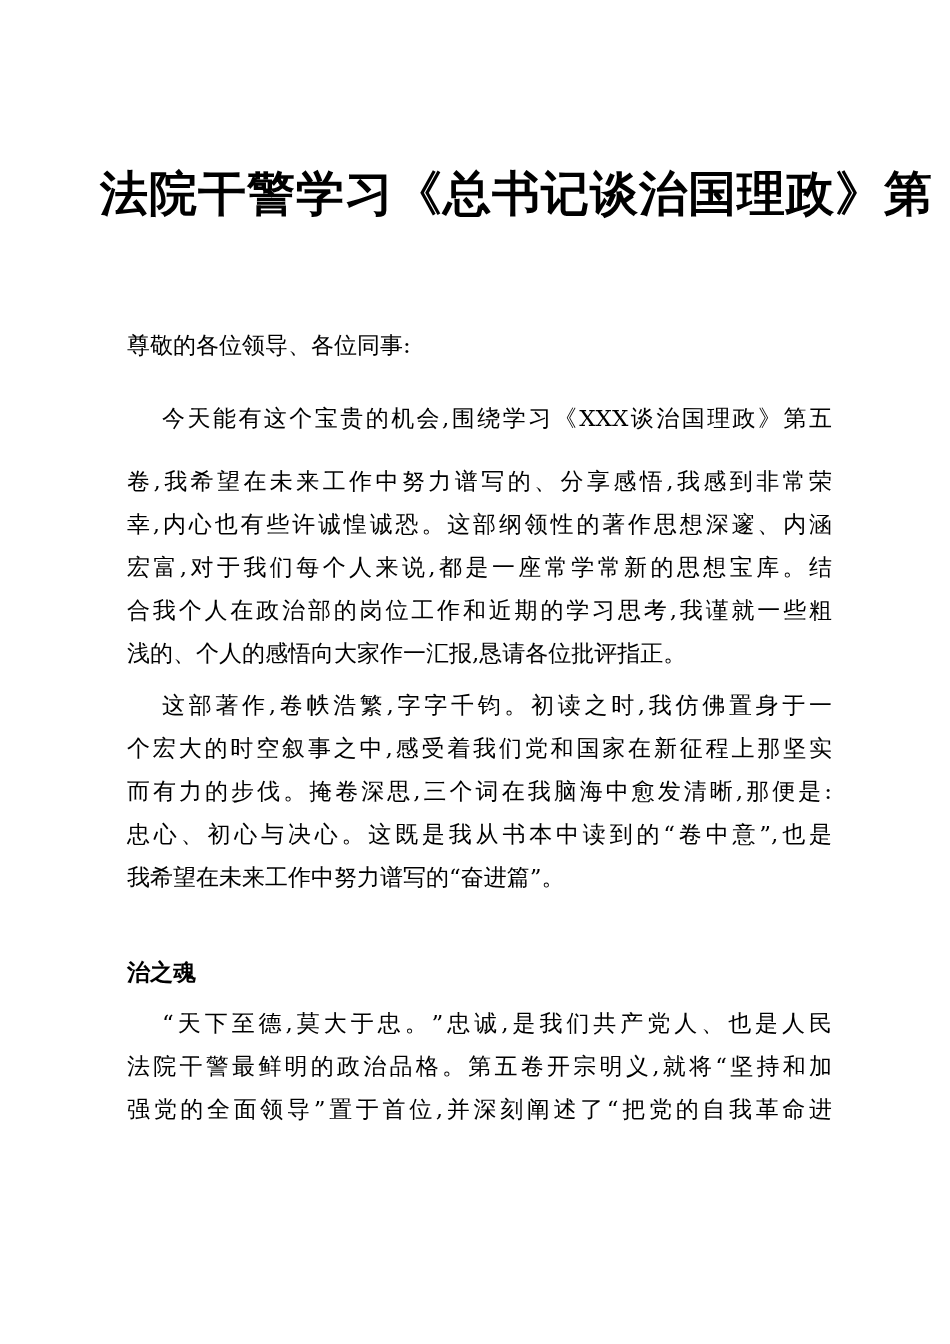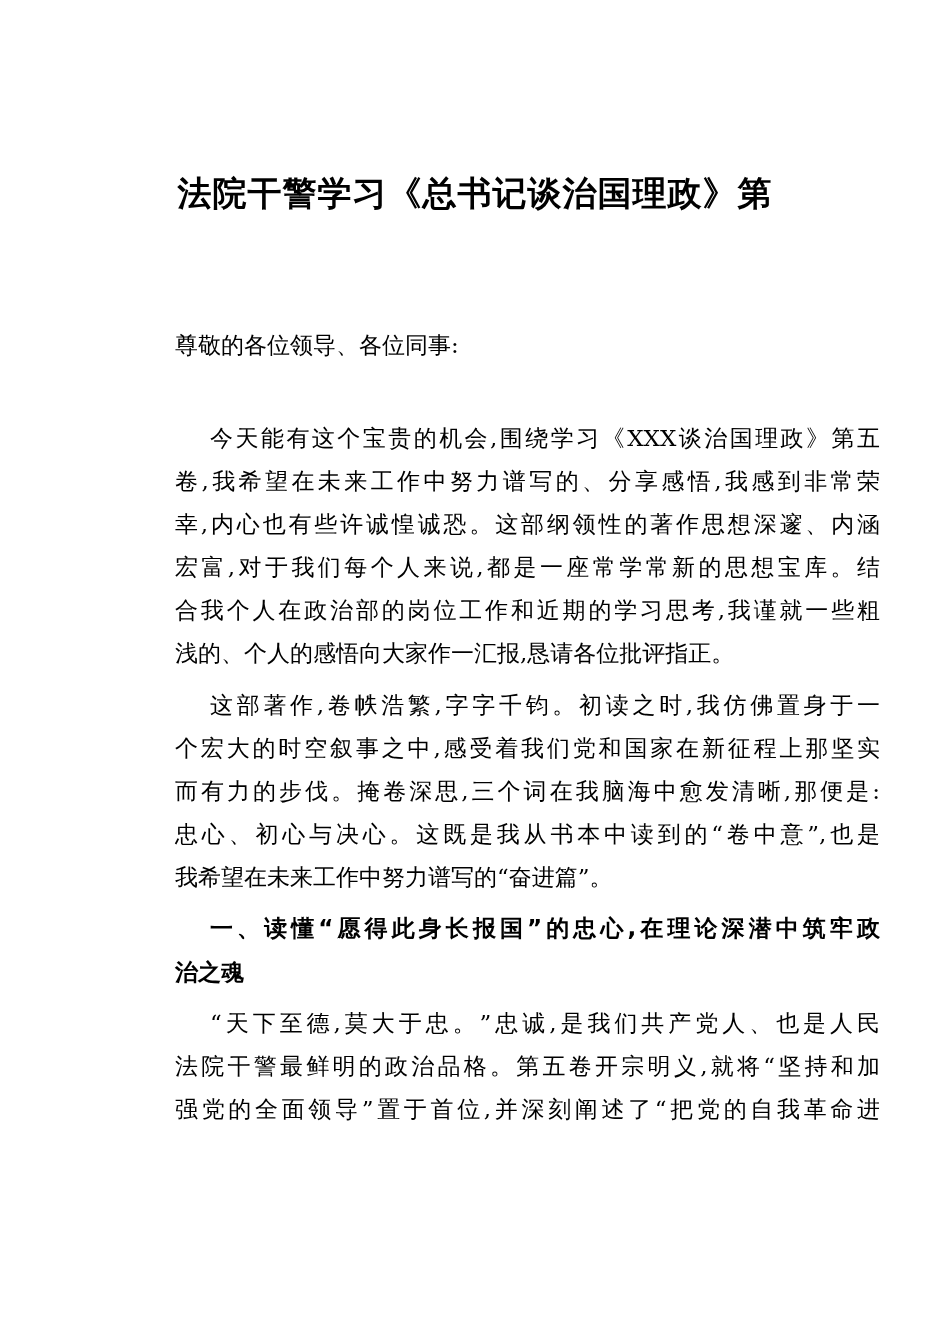--- a/index.html
+++ b/index.html
@@ -2,58 +2,57 @@
 <html><head>
 <meta charset="utf-8">
 <style>
   html, body { margin: 0; padding: 0; background: #ffffff; }
   body { width: 950px; height: 1344px; position: relative; overflow: hidden; color: #000; }
   .page { position: absolute; left: 0; top: 0; width: 950px; height: 1344px; background: #fff; }
   .title {
     position: absolute; left: 100px; width: 750px; top: 168px;
     text-align: center;
     font-family: "DejaVu Sans", sans-serif; font-weight: bold;
-    font-size: 34px; line-height: 50px; letter-spacing: 1px;
+    font-size: 48px; line-height: 50px; letter-spacing: 1px;
   }
   .title .line { display: block; white-space: nowrap; }
   .line-abs {
     position: absolute; left: 127px; width: 705px;
     font-family: "DejaVu Serif", serif;
     font-size: 23px; line-height: 30px;
     white-space: nowrap; overflow: visible;
-    text-align: justify; text-align-last: justify; margin-left: 48px;
+    text-align: justify; text-align-last: justify;
   }
   .line-abs.last { text-align-last: left; }
   .line-abs.indent { left: 162px; width: 670px; }
   .heading { font-family: "DejaVu Sans", sans-serif; font-weight: bold; font-size: 23px; }
 </style>
 </head>
 <body>
 
 <div class="page">
 
   <div class="title">
     <span class="line">法院干警学习《总书记谈治国理政》第</span>
   </div>
 
   <div class="line-abs last" style="top:330px">尊敬的各位领导、各位同事:</div>
 
-  <div class="line-abs indent" style="top:423px">今天能有这个宝贵的机会,围绕学习《XXX谈治国理政》第五</div>
+  <div class="line-abs indent" style="top:403px">今天能有这个宝贵的机会,围绕学习《XXX谈治国理政》第五</div>
   <div class="line-abs" style="top:466px">卷,我希望在未来工作中努力谱写的、分享感悟,我感到非常荣</div>
   <div class="line-abs" style="top:509px">幸,内心也有些许诚惶诚恐。这部纲领性的著作思想深邃、内涵</div>
   <div class="line-abs" style="top:552px">宏富,对于我们每个人来说,都是一座常学常新的思想宝库。结</div>
   <div class="line-abs" style="top:595px">合我个人在政治部的岗位工作和近期的学习思考,我谨就一些粗</div>
   <div class="line-abs last" style="top:638px">浅的、个人的感悟向大家作一汇报,恳请各位批评指正。</div>
 
   <div class="line-abs indent" style="top:690px">这部著作,卷帙浩繁,字字千钧。初读之时,我仿佛置身于一</div>
   <div class="line-abs" style="top:733px">个宏大的时空叙事之中,感受着我们党和国家在新征程上那坚实</div>
   <div class="line-abs" style="top:776px">而有力的步伐。掩卷深思,三个词在我脑海中愈发清晰,那便是:</div>
   <div class="line-abs" style="top:819px">忠心、初心与决心。这既是我从书本中读到的“卷中意”,也是</div>
   <div class="line-abs last" style="top:862px">我希望在未来工作中努力谱写的“奋进篇”。</div>
 
-  <div class="line-abs indent heading" style="top:913px">一、读懂“愿得此身长报国”的忠心,在理论深潜中筑牢政</div>
   <div class="line-abs heading last" style="top:957px">治之魂</div>
 
   <div class="line-abs indent" style="top:1008px">“天下至德,莫大于忠。”忠诚,是我们共产党人、也是人民</div>
   <div class="line-abs" style="top:1051px">法院干警最鲜明的政治品格。第五卷开宗明义,就将“坚持和加</div>
   <div class="line-abs" style="top:1094px">强党的全面领导”置于首位,并深刻阐述了“把党的自我革命进</div>
 
 </div>
 
 </body></html>

